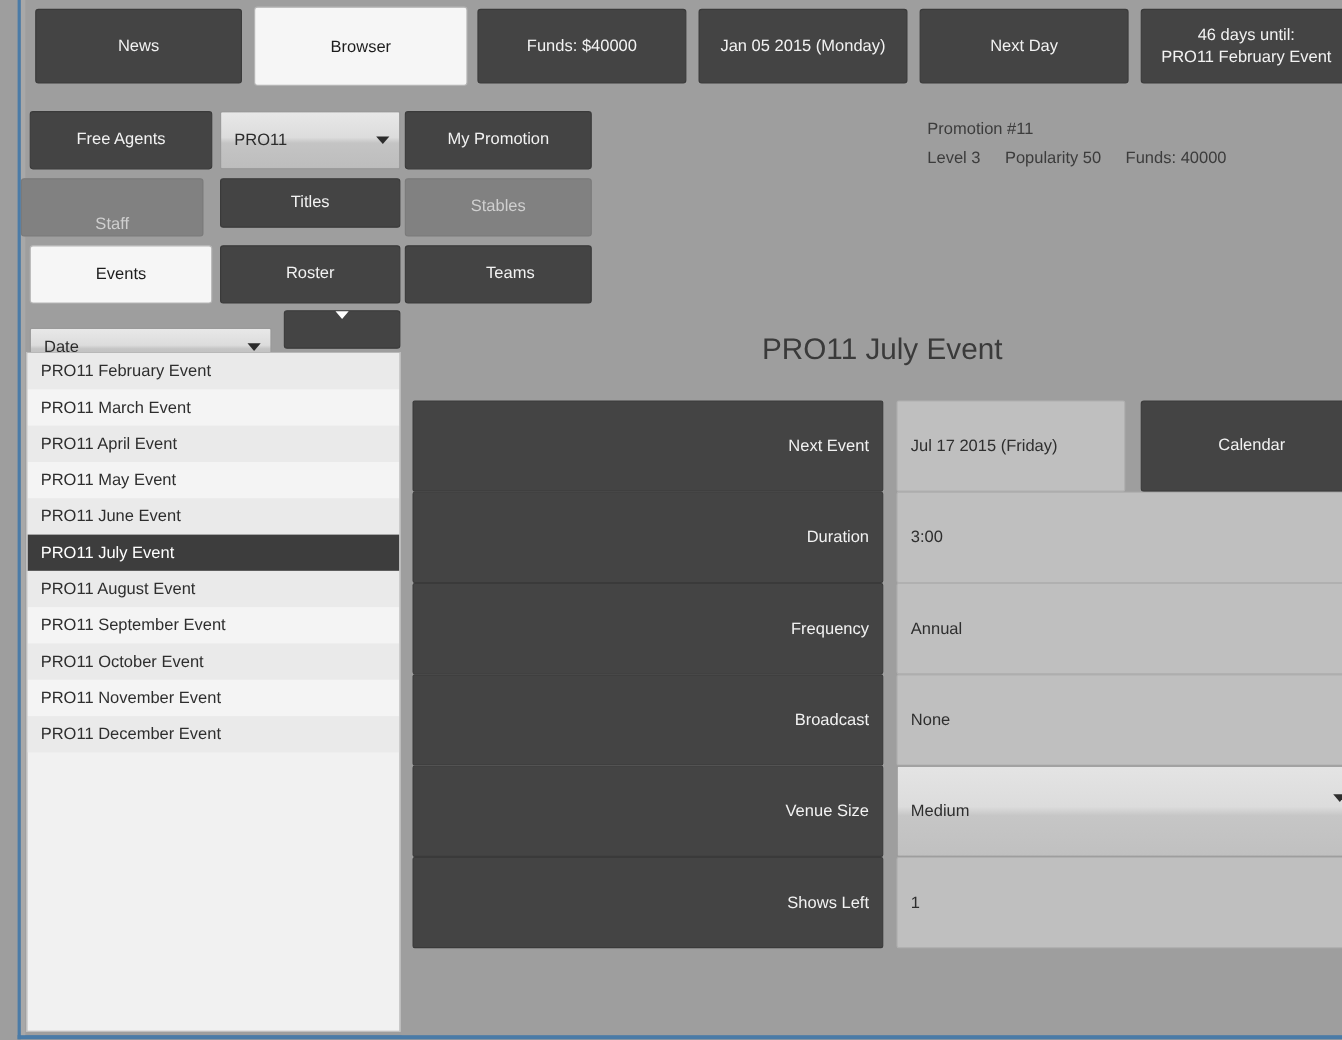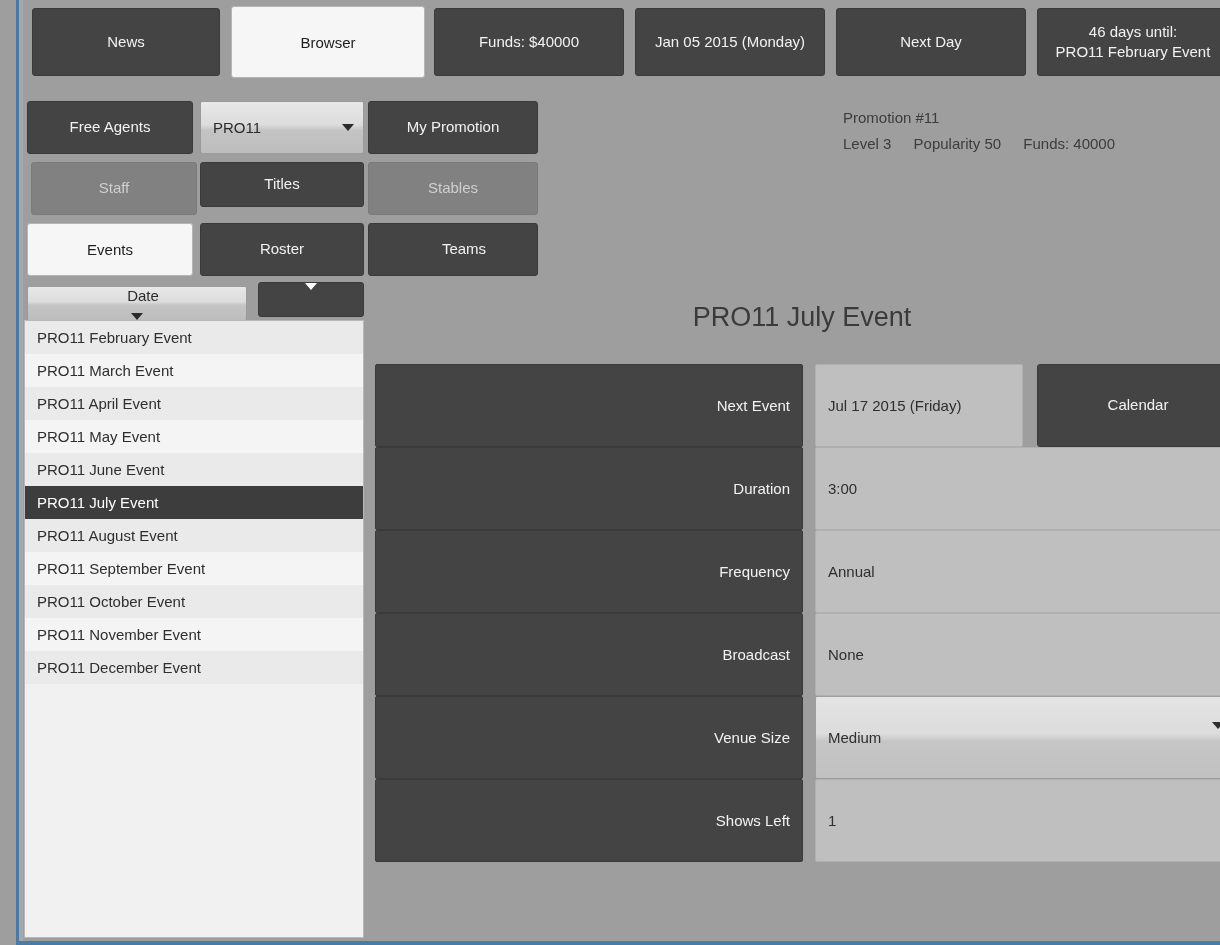--- a/index.html
+++ b/index.html
@@ -247,21 +247,21 @@
       <span class="combo-label">PRO11</span>
       <span class="combo-arrow">
         <span class="tri-down"></span>
       </span>
     </div>
 
     <div class="dark-btn" style="left:349px; top:101px; width:170px; height:53px;">
       <span>My Promotion</span>
     </div>
 
-    <div class="dark-btn disabled" style="left:12px; top:162px; width:166px; height:53px;">
+    <div class="dark-btn disabled" style="left:0; top:162px; width:166px; height:53px;align-items:flex-end;">
       <span>Staff</span>
     </div>
 
     <div class="dark-btn" style="left:181px; top:162px; width:164px; height:45px;">
       <span>Titles</span>
     </div>
 
     <div class="dark-btn disabled" style="left:349px; top:162px; width:170px; height:53px;">
       <span>Stables</span>
     </div>
@@ -281,21 +281,21 @@
 
   <div id="promo-info">
     <div class="line1">Promotion #11</div>
     <div class="line2">
       <span>Level 3</span>
       <span>Popularity 50</span>
       <span>Funds: 40000</span>
     </div>
   </div>
 
-  <div class="combo" style="left:8px; top:286px; width:220px; height:35px;flex-direction:column;">
+  <div class="combo" style="left:8px; top:298px; width:220px; height:35px;">
     <span class="combo-label">Date</span>
     <span class="combo-arrow">
       <span class="tri-down"></span>
     </span>
   </div>
 
   <div class="dark-btn" style="left:239px; top:282px; width:106px; height:35px;">
     <span>
       <span class="tri-down white"></span>
     </span>

